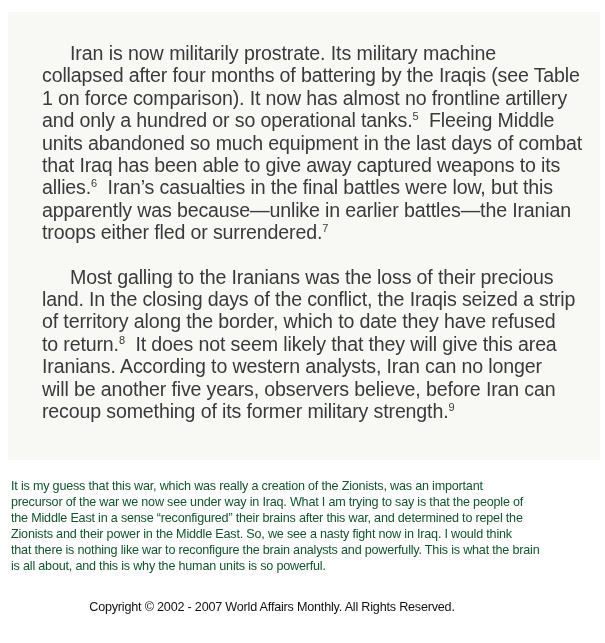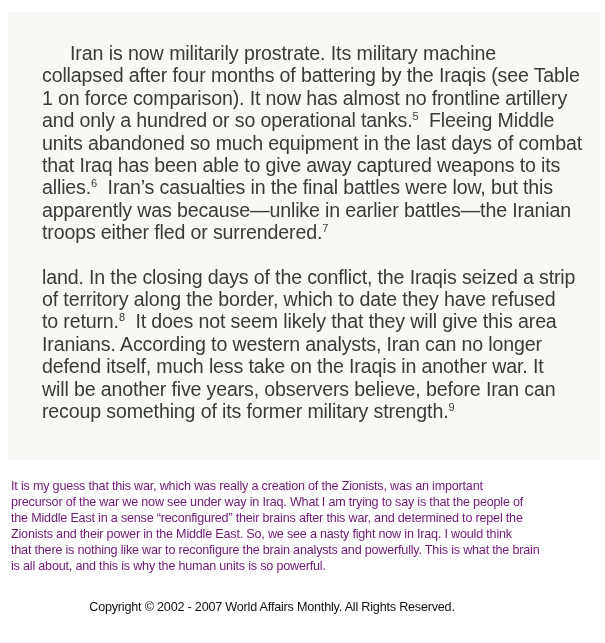--- a/index.html
+++ b/index.html
@@ -59,21 +59,21 @@
       vertical-align: 7px;
     }
     .commentary {
       position: absolute;
       left: 11px;
       top: 478px;
       width: 590px;
       font-family: "Liberation Sans", sans-serif;
       font-size: 12.6px;
       line-height: 16px;
-      color: #701a75;
+      color: #14532d;
       letter-spacing: -0.2px;
     }
     .commentary .cline {
       display: block;
       white-space: nowrap;
     }
     .copyright {
       position: absolute;
       left: 0;
       top: 600px;
@@ -95,25 +95,25 @@
       <span class="line">collapsed after four months of battering by the Iraqis (see Table</span>
       <span class="line">1 on force comparison).  It now has almost no frontline artillery</span>
       <span class="line"><span>and only a hundred or so operational tanks.</span><sup>5</sup><span style="white-space:pre">  Fleeing Middle</span></span>
       <span class="line">units abandoned so much equipment in the last days of combat</span>
       <span class="line">that Iraq has been able to give away captured weapons to its</span>
       <span class="line"><span>allies.</span><sup>6</sup><span style="white-space:pre">  Iran’s casualties in the final battles were low, but this</span></span>
       <span class="line">apparently was because—unlike in earlier battles—the Iranian</span>
       <span class="line last"><span>troops either fled or surrendered.</span><sup>7</sup></span>
     </p>
     <p>
+      <span class="line first">Most galling to the Iranians was the loss of their precious</span>
       <span class="line">land. In the closing days of the conflict, the Iraqis seized a strip</span>
       <span class="line">of territory along the border, which to date they have refused</span>
       <span class="line"><span>to return.</span><sup>8</sup><span style="white-space:pre">  It does not seem likely that they will give this area</span></span>
       <span class="line">Iranians.  According to western analysts, Iran can no longer</span>
-      <span class="line">defend itself, much less take on the Iraqis in another war.  It</span>
       <span class="line">will be another five years, observers believe, before Iran can</span>
       <span class="line last"><span>recoup something of its former military strength.</span><sup>9</sup></span>
     </p>
   </div>
 </div>
 
 <div class="commentary">
   <span class="cline">It is my guess that this war, which was really a creation of the Zionists, was an important</span>
   <span class="cline">precursor of the war we now see under way in Iraq. What I am trying to say is that the people of</span>
   <span class="cline">the Middle East in a sense “reconfigured” their brains after this war, and determined to repel the</span>

